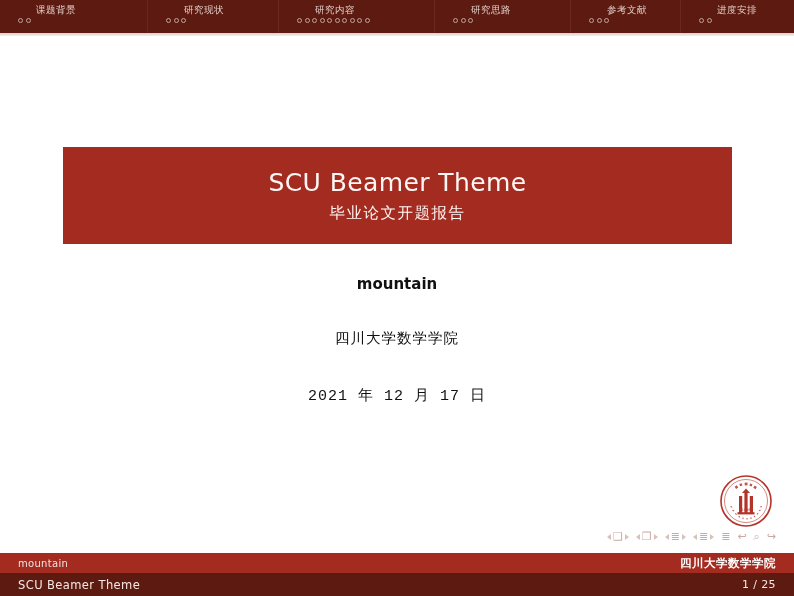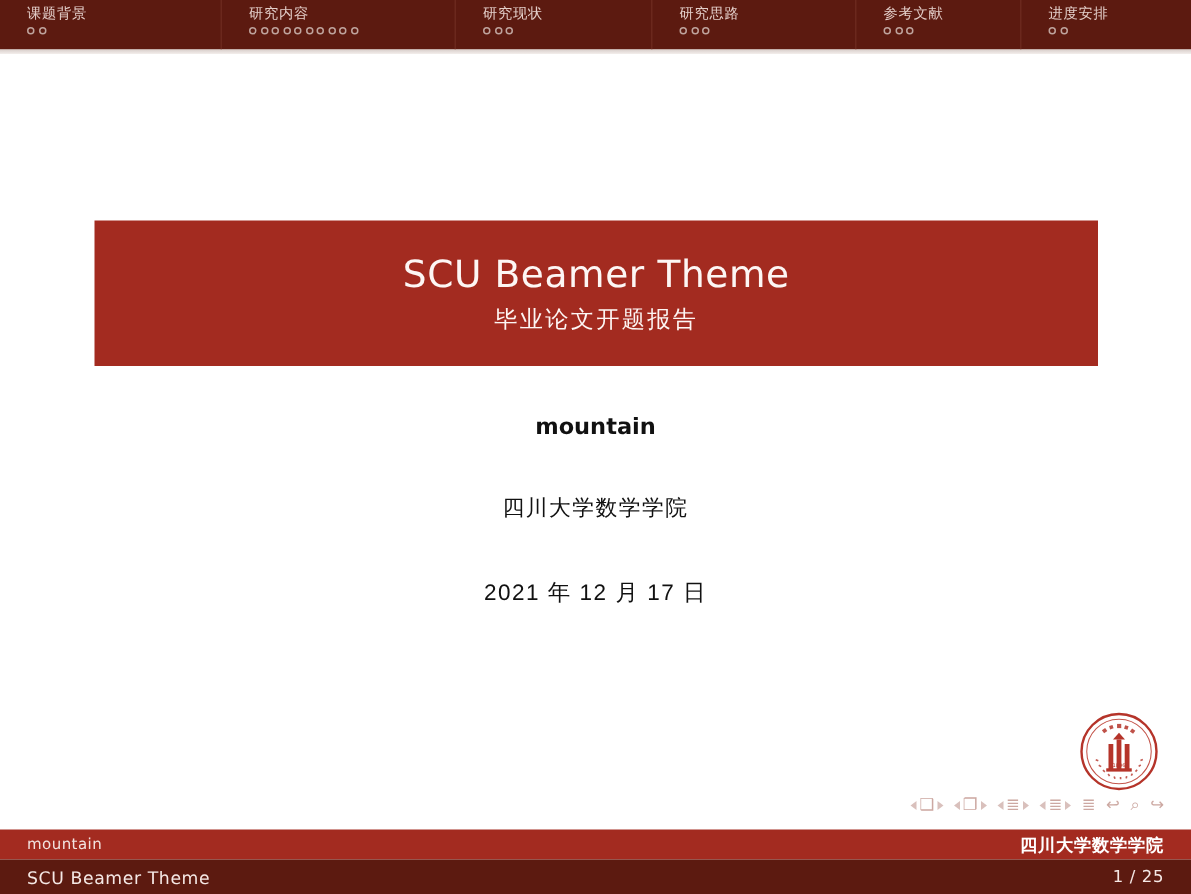--- a/index.html
+++ b/index.html
@@ -31,21 +31,21 @@
     box-sizing: border-box;
     border-right: 1px solid #6b281d;
     position: relative;
   }
   .nav-section:last-child { border-right: none; }
   .nav-label {
     font-family: Liberation Sans, sans-serif;
     font-size: 9.5px;
     color: #e4cfca;
     letter-spacing: 0.5px;
-    padding-left: 18px;
+    padding-left: 36px;
     line-height: 12px;
     white-space: nowrap;
   }
   .nav-dots {
     padding-left: 18px;
     margin-top: 2px;
     display: flex;
     gap: 2.5px;
   }
   .nav-dot {
@@ -107,21 +107,21 @@
     font-weight: 700;
     margin-bottom: 36px;
   }
   .meta-institute {
     font-family: "DejaVu Serif", serif;
     font-size: 14.5px;
     letter-spacing: 1px;
     margin-bottom: 38px;
   }
   .meta-date {
-    font-family: Liberation Sans, sans-serif;
+    font-family: Liberation Mono, monospace;
     font-size: 15px;
     letter-spacing: 1px;
   }
 
   
   .logo {
     position: absolute;
     left: 719px;
     top: 474px;
     width: 54px;
@@ -213,38 +213,38 @@
 <body>
 
 <div class="navbar">
   <div class="nav-section" style="width:148px;">
     <div class="nav-label">课题背景</div>
     <div class="nav-dots">
       <span class="nav-dot"></span>
       <span class="nav-dot"></span>
     </div>
   </div>
+  <div class="nav-section" style="width:131px;">
+    <div class="nav-label">研究现状</div>
+    <div class="nav-dots">
+      <span class="nav-dot"></span>
+      <span class="nav-dot"></span>
+      <span class="nav-dot"></span>
+    </div>
+  </div>
   <div class="nav-section" style="width:156px;">
     <div class="nav-label">研究内容</div>
     <div class="nav-dots">
       <span class="nav-dot"></span>
       <span class="nav-dot"></span>
       <span class="nav-dot"></span>
       <span class="nav-dot"></span>
       <span class="nav-dot"></span>
       <span class="nav-dot"></span>
       <span class="nav-dot"></span>
-      <span class="nav-dot"></span>
-      <span class="nav-dot"></span>
-      <span class="nav-dot"></span>
-    </div>
-  </div>
-  <div class="nav-section" style="width:131px;">
-    <div class="nav-label">研究现状</div>
-    <div class="nav-dots">
       <span class="nav-dot"></span>
       <span class="nav-dot"></span>
       <span class="nav-dot"></span>
     </div>
   </div>
   <div class="nav-section" style="width:136px;">
     <div class="nav-label">研究思路</div>
     <div class="nav-dots">
       <span class="nav-dot"></span>
       <span class="nav-dot"></span>

